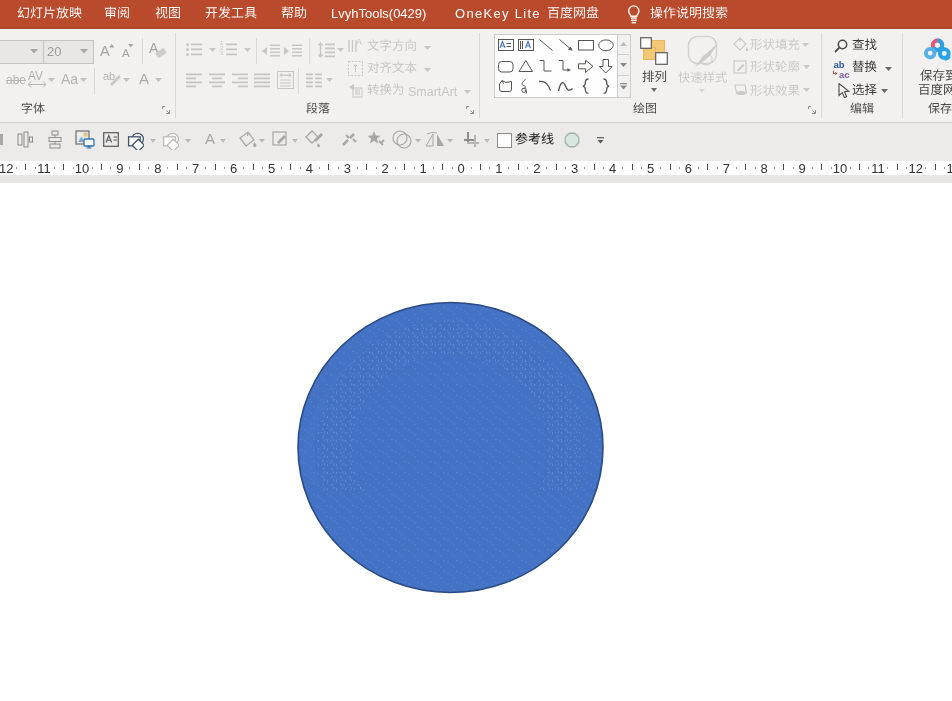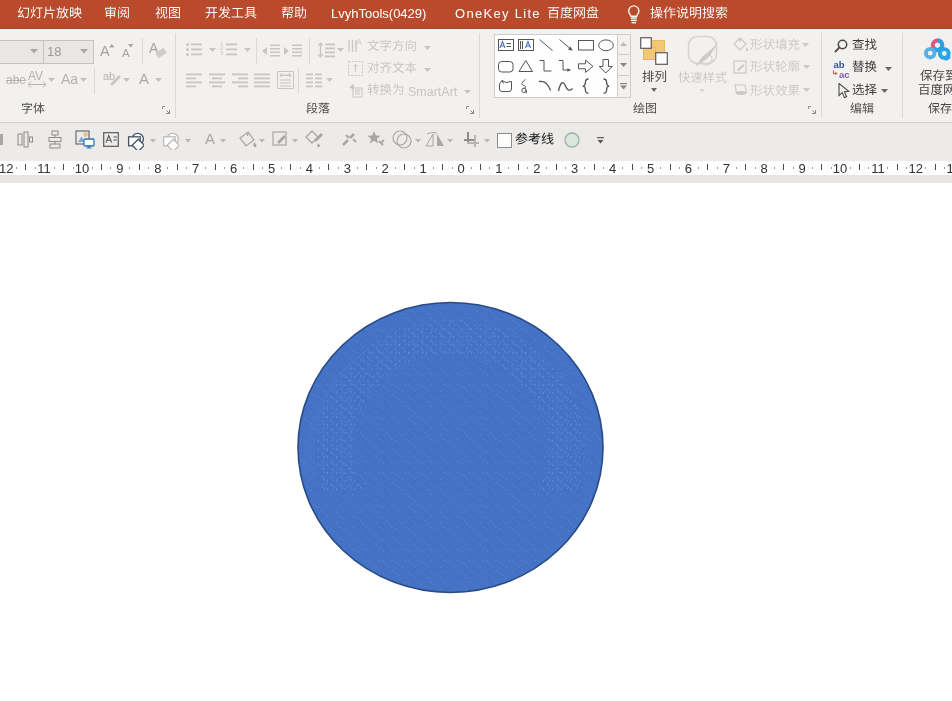--- a/index.html
+++ b/index.html
@@ -55,21 +55,21 @@
 <rect x="5.6" y="18" width="4.4" height="1.4" fill="#FCF6F2"></rect>
 </svg>
 <div class="ab" style="left:0;top:29px;width:952px;height:93px;background:#F3F1F0"></div>
 <div class="ab" style="left:0;top:122px;width:952px;height:1px;background:#D2CFCD"></div>
 <div class="ab" style="left:175px;top:33px;width:1px;height:85px;background:#DCDAD8"></div>
 <div class="ab" style="left:479px;top:33px;width:1px;height:85px;background:#DCDAD8"></div>
 <div class="ab" style="left:821px;top:33px;width:1px;height:85px;background:#DCDAD8"></div>
 <div class="ab" style="left:902px;top:33px;width:1px;height:85px;background:#DCDAD8"></div>
 <div class="ab" style="left:-20px;top:40px;width:62px;height:22px;background:#E9E7E6;border:1px solid #C6C3C2"></div>
 <div class="ab" style="left:43px;top:40px;width:49px;height:22px;background:#E9E7E6;border:1px solid #C6C3C2"></div>
-<div class="lat" style="left:47px;top:44px;font-size:13px;color:#9D9B9A">18</div>
+<div class="lat" style="left:47px;top:44px;font-size:13px;color:#9D9B9A">20</div>
 <svg class="ab" style="left:30px;top:49px" width="8" height="5">
       <path d="M0 0 L8 0 L4 4.5 Z" fill="#A9A7A5"></path>
     </svg>
 <svg class="ab" style="left:80px;top:49px" width="8" height="5">
       <path d="M0 0 L8 0 L4 4.5 Z" fill="#A9A7A5"></path>
     </svg>
 <div class="lat" style="left:100px;top:43px;font-size:14.5px;color:#A5A3A1">A</div>
 <svg class="ab" style="left:108.5px;top:43.5px" width="5.5" height="4">
       <path d="M2.75 0 L5.5 3.5 L0 3.5 Z" fill="#A8A6A4"></path>
     </svg>

